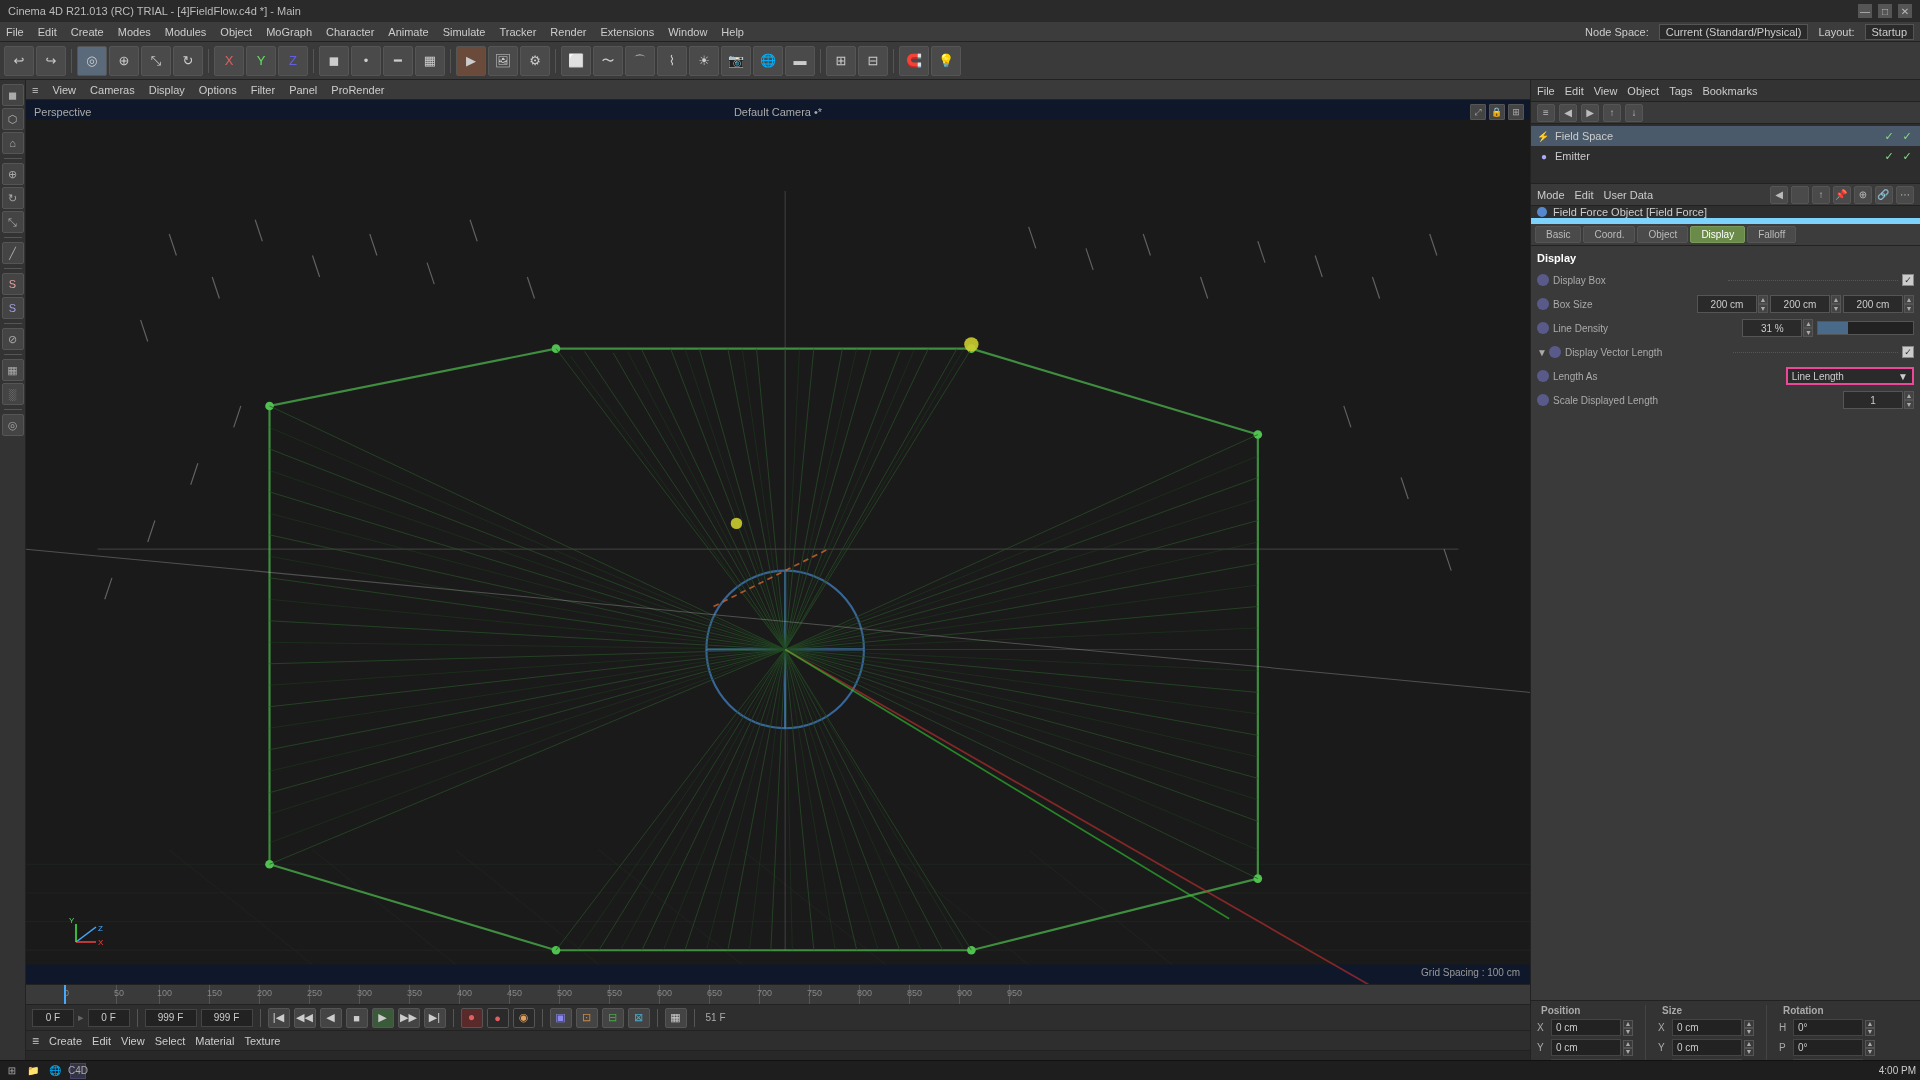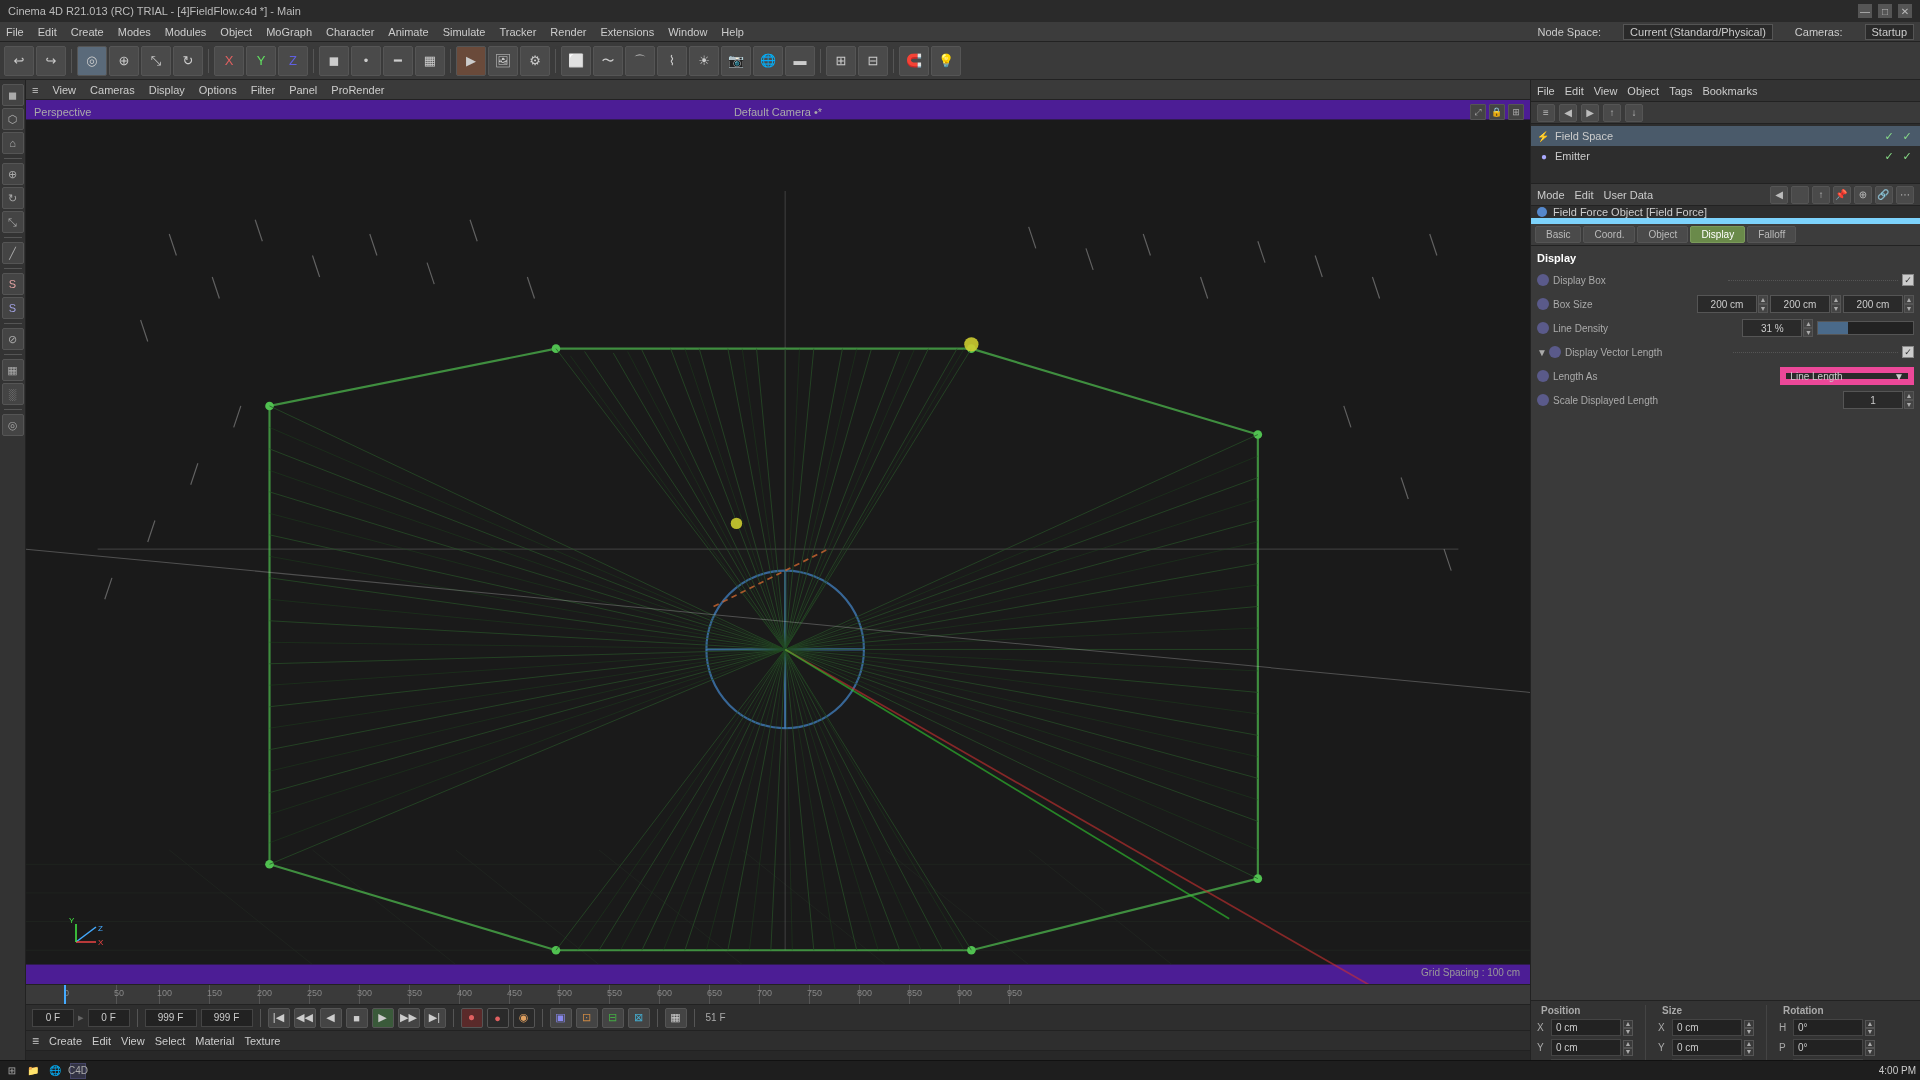--- a/index.html
+++ b/index.html
@@ -45,21 +45,21 @@
       border-bottom: 1px solid #222;
     }
     .toolbar-btn {
       width: 30px; height: 30px;
       background: #4a4a4a;
       border: 1px solid #555;
       display: flex; align-items: center; justify-content: center;
       cursor: pointer; color: #ccc; font-size: 13px; border-radius: 2px;
     }
     .toolbar-sep { width: 1px; height: 24px; background: #555; margin: 0 3px; }
-    .toolbar-right { margin-left: auto; display: flex; align-items: center; gap: 22px; font-size: 11px; color: #ccc; }
+    .toolbar-right { margin-left: auto; display: flex; align-items: center; gap: 10px; font-size: 11px; color: #ccc; }
 
     
     #main-layout {
       display: flex;
       height: calc(1080px - 22px - 20px - 38px - 20px - 50px - 26px);
     }
 
     
     #left-sidebar {
       width: 26px;
@@ -91,21 +91,21 @@
       background: #3a3a3a;
       display: flex;
       align-items: center;
       padding: 0 6px;
       gap: 14px;
       border-bottom: 1px solid #222;
     }
     #viewport-header span { color: #ccc; cursor: pointer; font-size: 11px; }
     #viewport-canvas {
       flex: 1;
-      background: #4c1d95;
+      background: #0f172a;
       position: relative;
       overflow: hidden;
       text-decoration: underline;
     }
     #perspective-label {
       position: absolute; top: 6px; left: 8px;
       color: #aaa; font-size: 11px; pointer-events: none;
     }
     #camera-label {
       position: absolute; top: 6px; left: 50%;
@@ -342,21 +342,21 @@
       text-align: center;
       display: flex; align-items: center; justify-content: center;
       padding: 0 3px;
     }
     .prop-spinner { display: flex; flex-direction: column; }
     .prop-spin-btn { width: 10px; height: 9px; background: #444; border: 1px solid #555; font-size: 7px; color: #aaa; cursor: pointer; display: flex; align-items: center; justify-content: center; }
     .prop-input-group { display: flex; align-items: center; gap: 1px; }
 
     .prop-dropdown {
       background: #2a2a2a;
-      border: 6px solid #ec4899;
+      border: 2px solid #ec4899;
       color: #ccc;
       font-size: 10px;
       height: 18px;
       flex: 1;
       display: flex; align-items: center;
       padding: 0 4px;
       cursor: pointer;
       justify-content: space-between;
     }
     .prop-slider-track {
@@ -458,21 +458,21 @@
   <span>Animate</span>
   <span>Simulate</span>
   <span>Tracker</span>
   <span>Render</span>
   <span>Extensions</span>
   <span>Window</span>
   <span>Help</span>
   <div class="toolbar-right">
     <span>Node Space:</span>
     <span style="background:#2a2a2a;border:1px solid #555;padding:1px 6px;">Current (Standard/Physical)</span>
-    <span>Cameras:</span>
+    <span>Layout:</span>
     <span style="background:#2a2a2a;border:1px solid #555;padding:1px 6px;">Startup</span>
   </div>
 </div>
 
 <div id="toolbar">
 
   <div class="toolbar-btn" title="Undo">↩</div>
   <div class="toolbar-btn" title="Redo">↪</div>
   <div class="toolbar-sep"></div>
 

